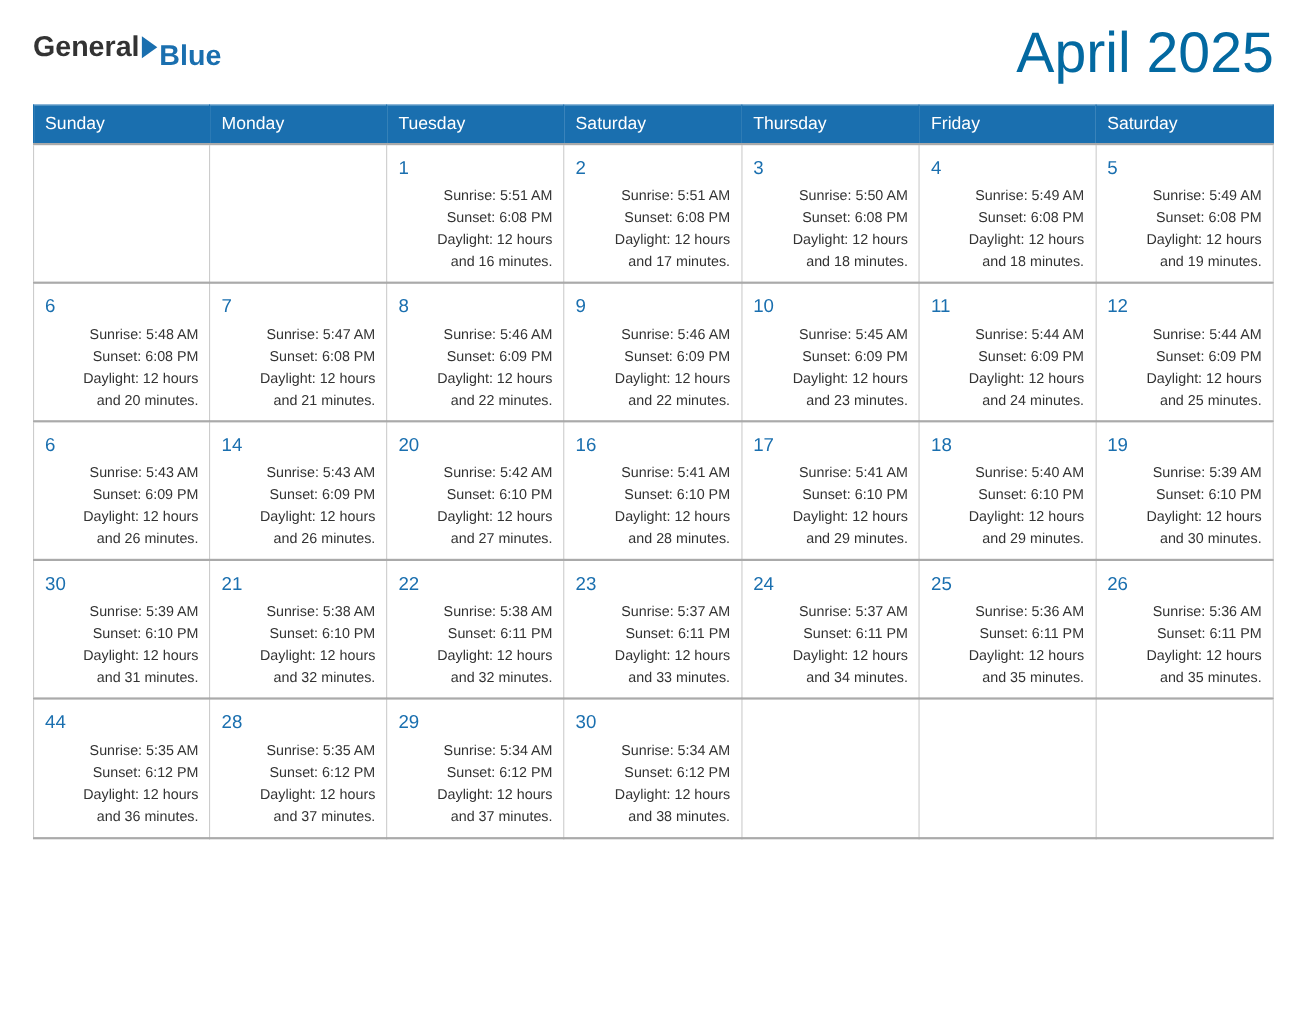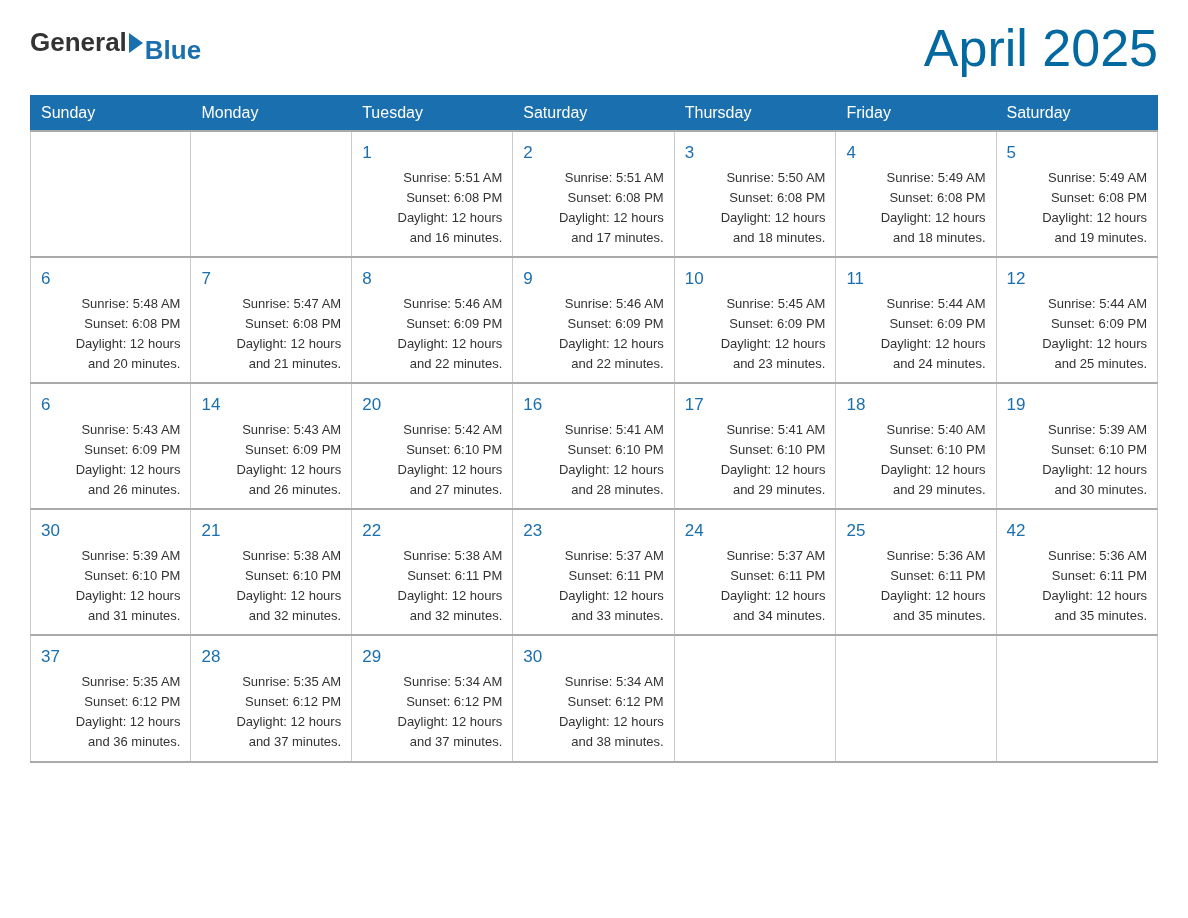--- a/index.html
+++ b/index.html
@@ -239,27 +239,27 @@
         </td>
         <td>
           <span class="day-number">24</span>
           <div class="day-detail">Sunrise: 5:37 AM<br>Sunset: 6:11 PM<br>Daylight: 12 hours<br>and 34 minutes.</div>
         </td>
         <td>
           <span class="day-number">25</span>
           <div class="day-detail">Sunrise: 5:36 AM<br>Sunset: 6:11 PM<br>Daylight: 12 hours<br>and 35 minutes.</div>
         </td>
         <td>
-          <span class="day-number">42</span>
+          <span class="day-number">26</span>
           <div class="day-detail">Sunrise: 5:36 AM<br>Sunset: 6:11 PM<br>Daylight: 12 hours<br>and 35 minutes.</div>
         </td>
       </tr>
       <tr>
         <td>
-          <span class="day-number">37</span>
+          <span class="day-number">44</span>
           <div class="day-detail">Sunrise: 5:35 AM<br>Sunset: 6:12 PM<br>Daylight: 12 hours<br>and 36 minutes.</div>
         </td>
         <td>
           <span class="day-number">28</span>
           <div class="day-detail">Sunrise: 5:35 AM<br>Sunset: 6:12 PM<br>Daylight: 12 hours<br>and 37 minutes.</div>
         </td>
         <td>
           <span class="day-number">29</span>
           <div class="day-detail">Sunrise: 5:34 AM<br>Sunset: 6:12 PM<br>Daylight: 12 hours<br>and 37 minutes.</div>
         </td>

